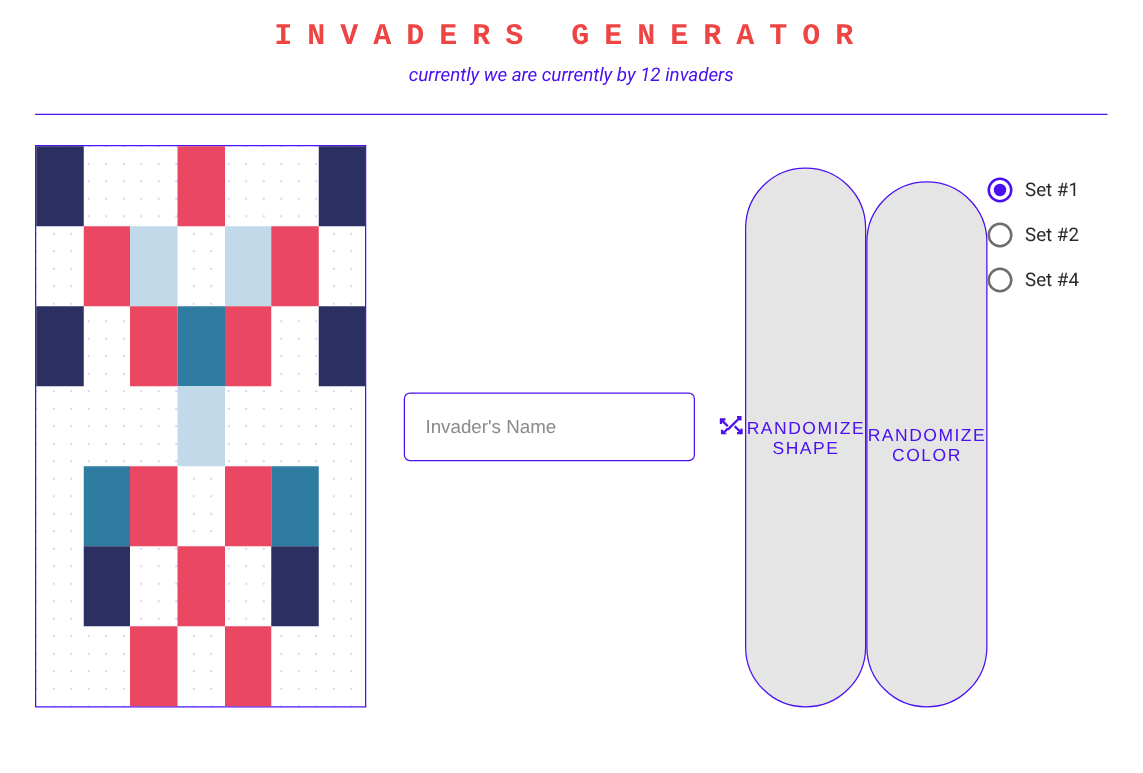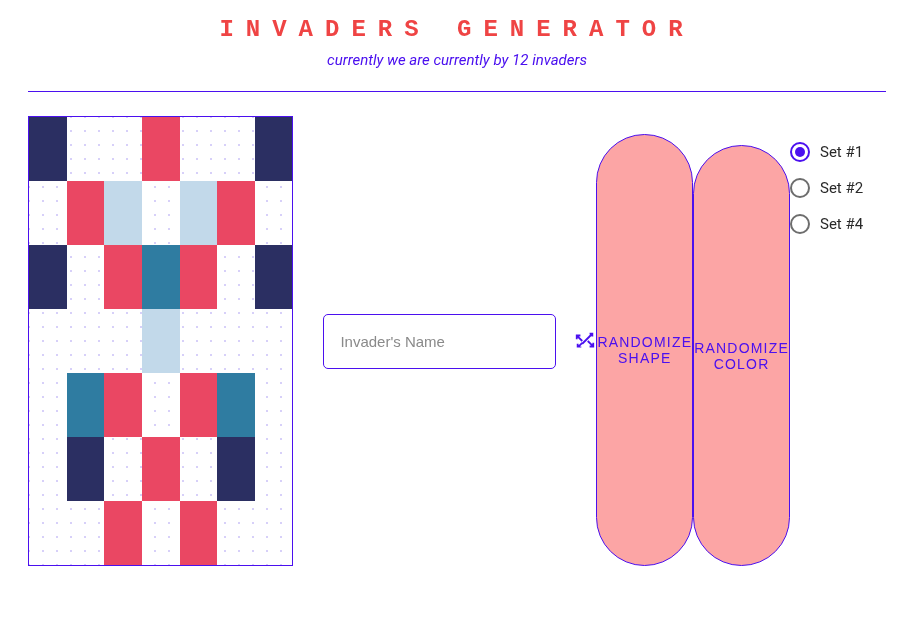--- a/index.html
+++ b/index.html
@@ -59,21 +59,21 @@
     font-size: 15px;
     color: #6b6b6b;
     outline: none;
     background: #fff;
   }
   .name-input::placeholder { color: #8a8a8a; }
   .shuffle-icn { color: #4b10ef; cursor: pointer; width: 22px; height: 22px; flex: 0 0 auto; }
   .pill-btn {
     border: 1.5px solid #4b10ef;
     border-radius: 999px;
-    background: #fca5a5;
+    background: #e5e5e5;
     color: #4b10ef;
     font-size: 14px;
     letter-spacing: 1.2px;
     font-weight: 500;
     padding: 12px 0;
     text-align: center;
     cursor: pointer;
     margin-top: 18px;
     width: 100%;
   }

